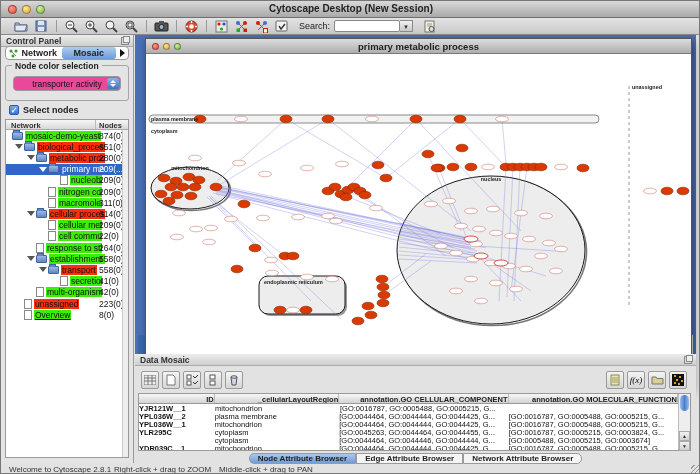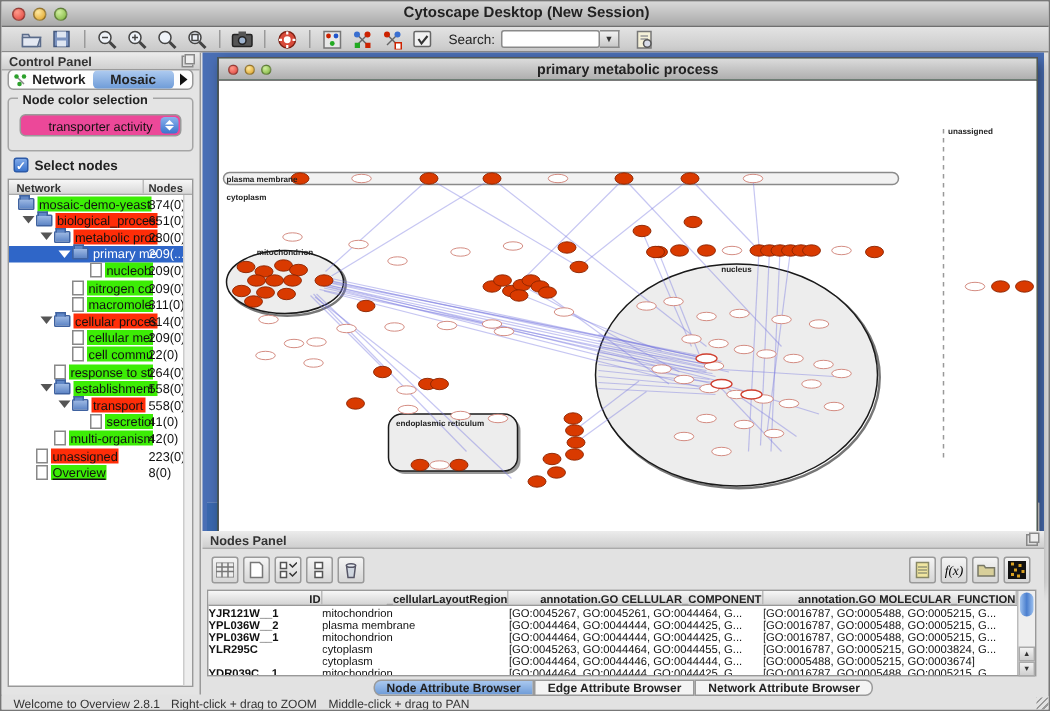--- a/index.html
+++ b/index.html
@@ -620,21 +620,21 @@
             <text x="118" y="230" font-size="5.4" font-weight="bold" fill="#222" text-anchor="start">endoplasmic reticulum</text>
             <text x="486" y="35" font-size="5.4" font-weight="bold" fill="#222" text-anchor="start">unassigned</text>
           </svg>
       </div>
       <div class="wingrip"></div>
     </div>
   </div>
 
   <div class="datapanel">
     <div class="panelhead">
-      <span>Nodes Panel</span>
+      <span>Data Mosaic</span>
       <span class="floaticon"></span>
     </div>
     <div class="dp-toolbar">
       <span class="dpbtn">
           <svg width="12" height="10">
             <rect x="0" y="0" width="12" height="10" fill="#eee" stroke="#777"></rect>
             <line x1="0" y1="3" x2="12" y2="3" stroke="#777"></line>
             <line x1="0" y1="6" x2="12" y2="6" stroke="#777"></line>
             <line x1="4" y1="0" x2="4" y2="10" stroke="#777"></line>
             <line x1="8" y1="0" x2="8" y2="10" stroke="#777"></line>
@@ -701,21 +701,20 @@
       <div class="dth" id="dt-head">
           <div style="width: 76px;">ID</div>
           <div style="width: 125px;">_cellularLayoutRegion</div>
           <div style="width: 170px;">annotation.GO CELLULAR_COMPONENT</div>
           <div style="width: 170px;">annotation.GO MOLECULAR_FUNCTION</div>
         </div>
       <div class="dtbody" id="dt-body">
           <div class="dtr">
             <div class="idc" style="width: 76px;">YJR121W__1</div>
             <div style="width: 125px;">mitochondrion</div>
-            <div style="width: 170px;">[GO:0045267, GO:0045261, GO:0044464, G...</div>
             <div style="width: 170px;">[GO:0016787, GO:0005488, GO:0005215, G...</div>
           </div>
           <div class="dtr">
             <div class="idc" style="width: 76px;">YPL036W__2</div>
             <div style="width: 125px;">plasma membrane</div>
             <div style="width: 170px;">[GO:0044464, GO:0044444, GO:0044425, G...</div>
             <div style="width: 170px;">[GO:0016787, GO:0005488, GO:0005215, G...</div>
           </div>
           <div class="dtr">
             <div class="idc" style="width: 76px;">YPL036W__1</div>
@@ -751,19 +750,19 @@
       </div>
     </div>
     <div class="dtabs" id="dp-tabs">
         <div class="dtab sel">Node Attribute Browser</div>
         <div class="dtab">Edge Attribute Browser</div>
         <div class="dtab">Network Attribute Browser</div>
       </div>
   </div>
 
   <div class="statusbar">
-    <span style="left:8px">Welcome to Overview 2.8.1</span>
+    <span style="left:8px">Welcome to Cytoscape 2.8.1</span>
     <span style="left:113px">Right-click + drag to ZOOM</span>
     <span style="left:218px">Middle-click + drag to PAN</span>
     <span class="appgrip"></span>
   </div>
 
 </div>
 
 </body></html>

